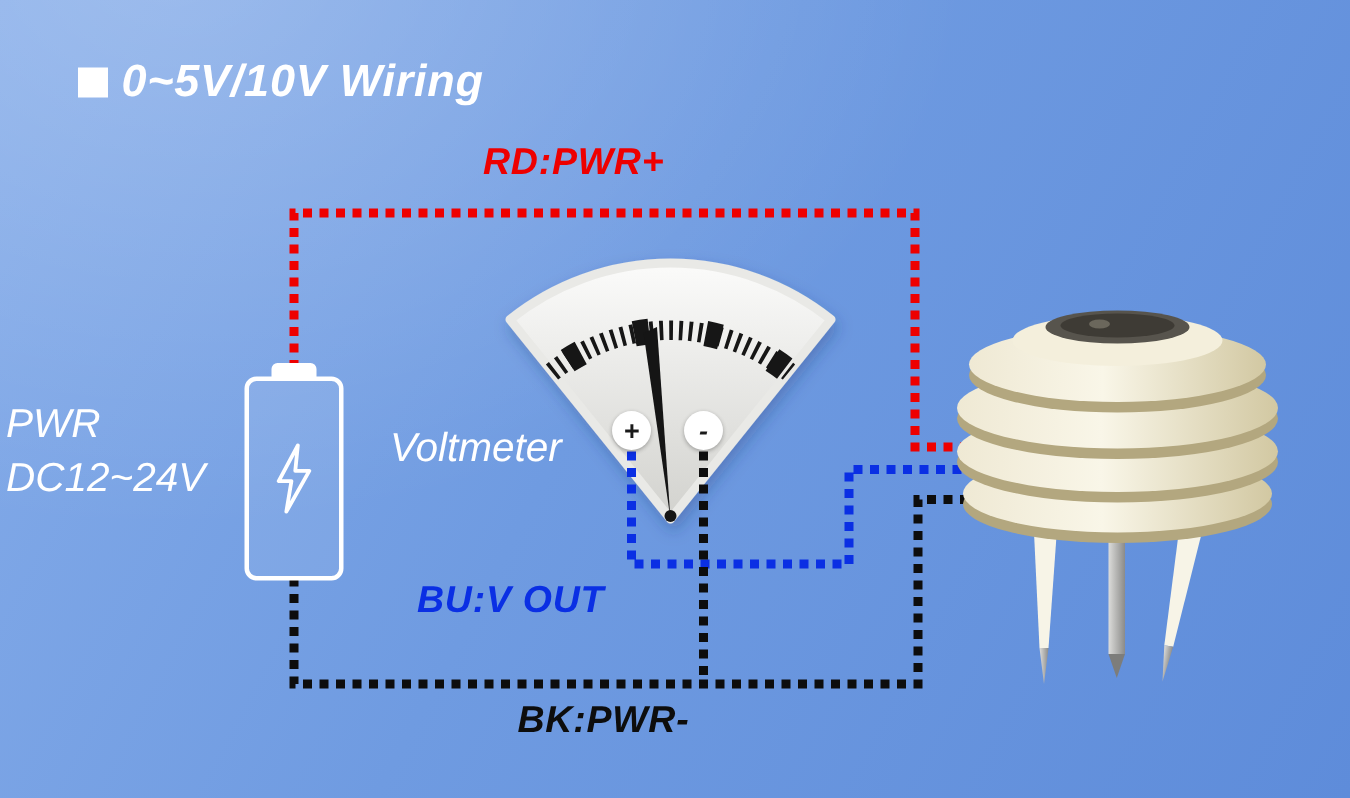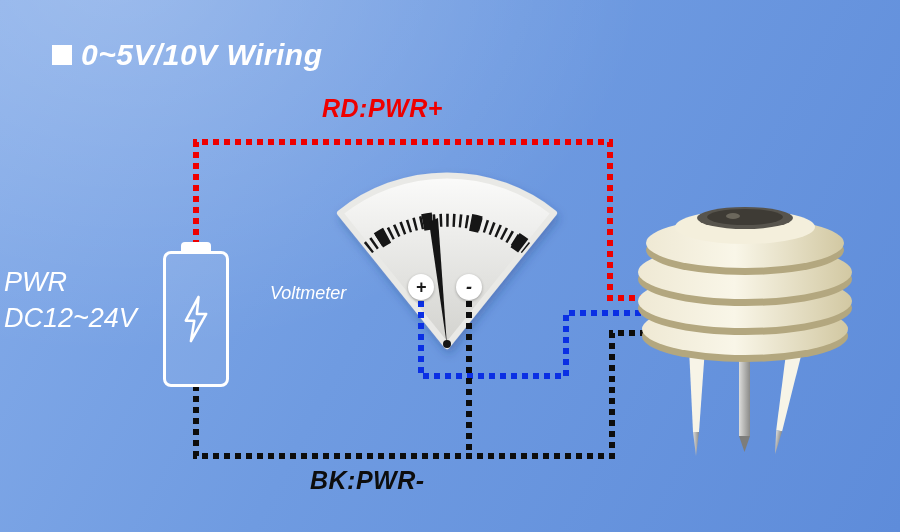--- a/index.html
+++ b/index.html
@@ -13,26 +13,26 @@
   }
   .title {
     position:absolute; left:52px; top:38px; display:flex; align-items:center; gap:9px;
     color:#ffffff; font-weight:bold; font-size:30px; letter-spacing:0.5px;
   }
   .title .bullet { width:20px; height:20px; background:#ffffff; display:inline-block; }
   .overlay { position:absolute; left:0; top:0; }
   .wire-label { position:absolute; font-weight:bold; font-size:25px; letter-spacing:0.5px; }
   .lbl-red   { left:322px; top:94px;  color:#ee0000; }
   .lbl-blue  { left:278px; top:386px; color:#0a2fe4; }
-  .lbl-black { left:310px; top:466px; color:#0d0d0d; }
+  .lbl-black { left:345px; top:466px; color:#0d0d0d; }
   .pwr-label {
     position:absolute; left:4px; top:264px; width:168px; text-align:left;
     color:#ffffff; font-size:27px; line-height:36px;
   }
-  .voltmeter-label { position:absolute; left:270px; top:283px; color:#ffffff; font-size:18px;text-align:right; }
+  .voltmeter-label { position:absolute; left:260px; top:283px; color:#ffffff; font-size:27px;text-align:right; }
   .battery {
     position:absolute; left:163px; top:251px; width:60px; height:130px;
     border:3px solid #ffffff; border-radius:8px; background:rgba(255,255,255,0.08);
     display:flex; align-items:center; justify-content:center;
   }
   .battery-nub {
     position:absolute; left:181px; top:242px; width:30px; height:11px;
     background:#ffffff; border-radius:4px 4px 0 0;
   }
   .terminal {
@@ -90,20 +90,21 @@
   </div>
 
   <div class="pwr-label">
     <div>PWR</div>
     <div>DC12~24V</div>
   </div>
 
   <div class="voltmeter-label">Voltmeter</div>
 
   <div class="wire-label lbl-red">RD:PWR+</div>
+  <div class="wire-label lbl-blue">BU:V OUT</div>
   <div class="wire-label lbl-black">BK:PWR-</div>
 
   <div class="terminal term-plus">+</div>
   <div class="terminal term-minus">-</div>
 
   <svg class="sensor" width="265" height="285" viewBox="0 0 265 285">
     <defs>
       <linearGradient id="creamH" x1="0" y1="0" x2="1" y2="0">
         <stop offset="0" stop-color="#efe9d4"></stop>
         <stop offset="0.45" stop-color="#f9f6e8"></stop>

